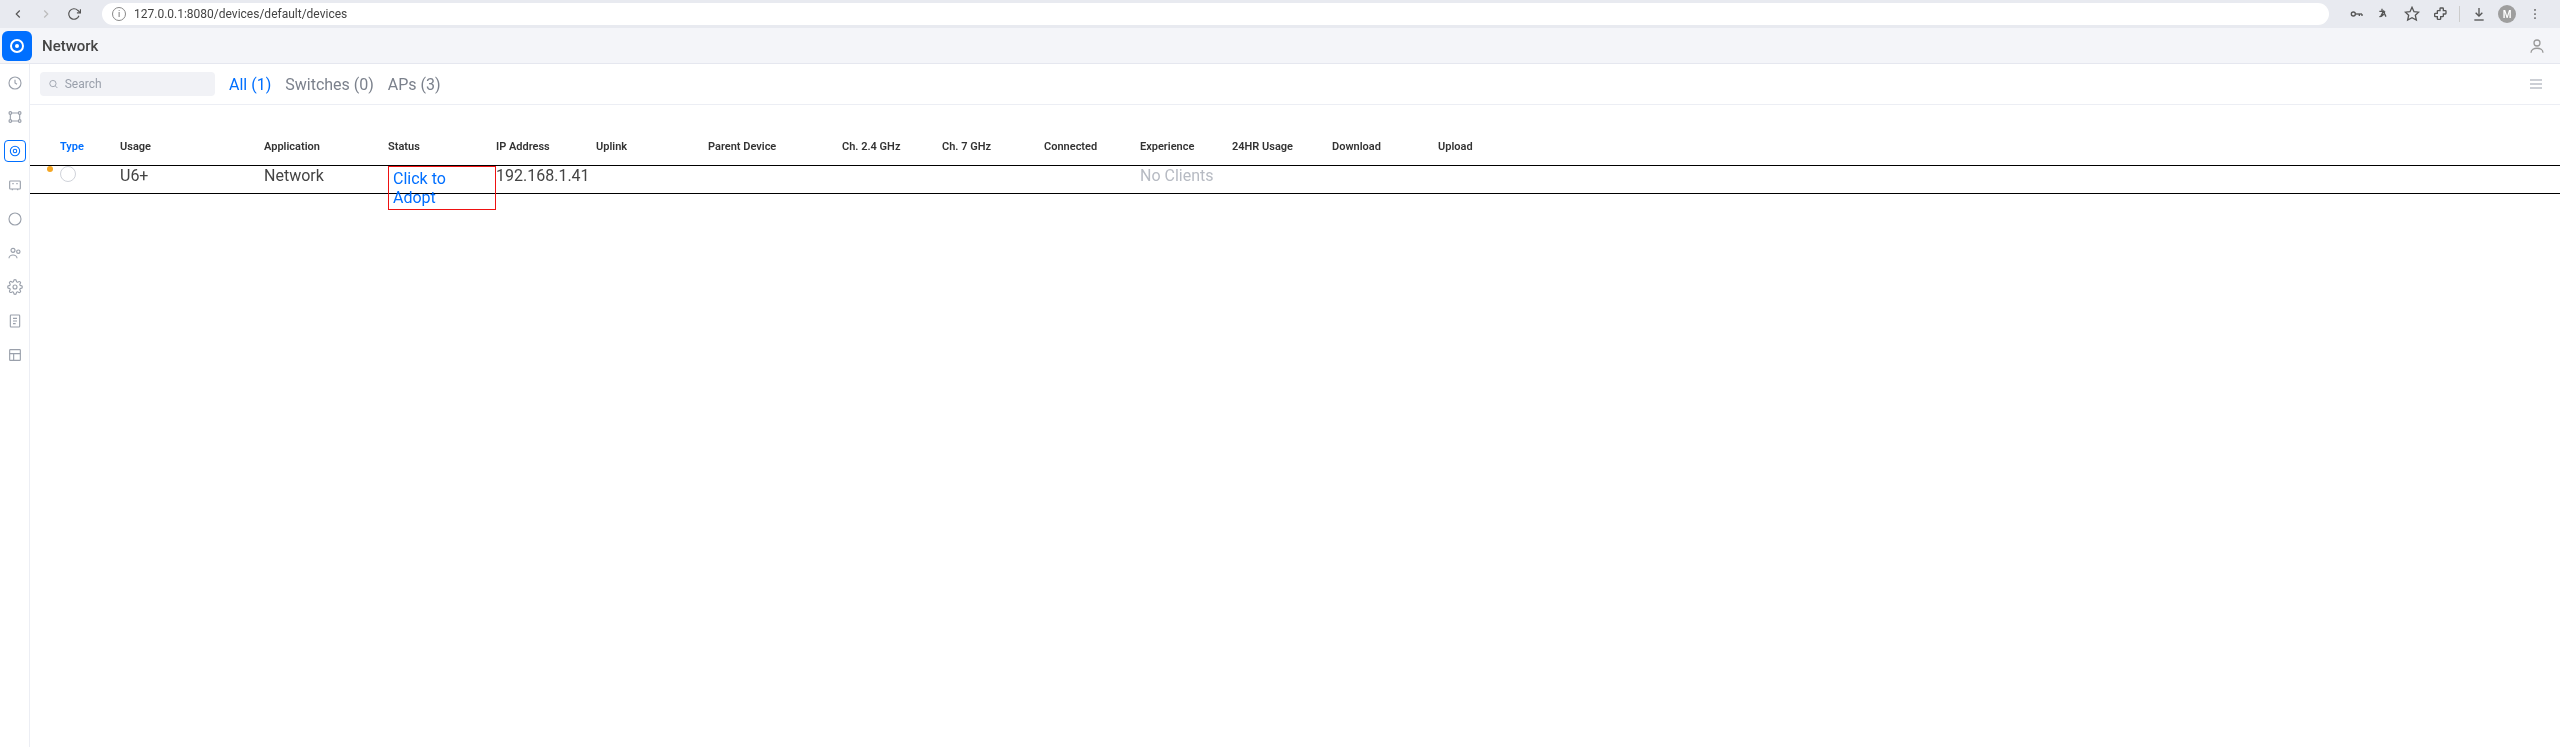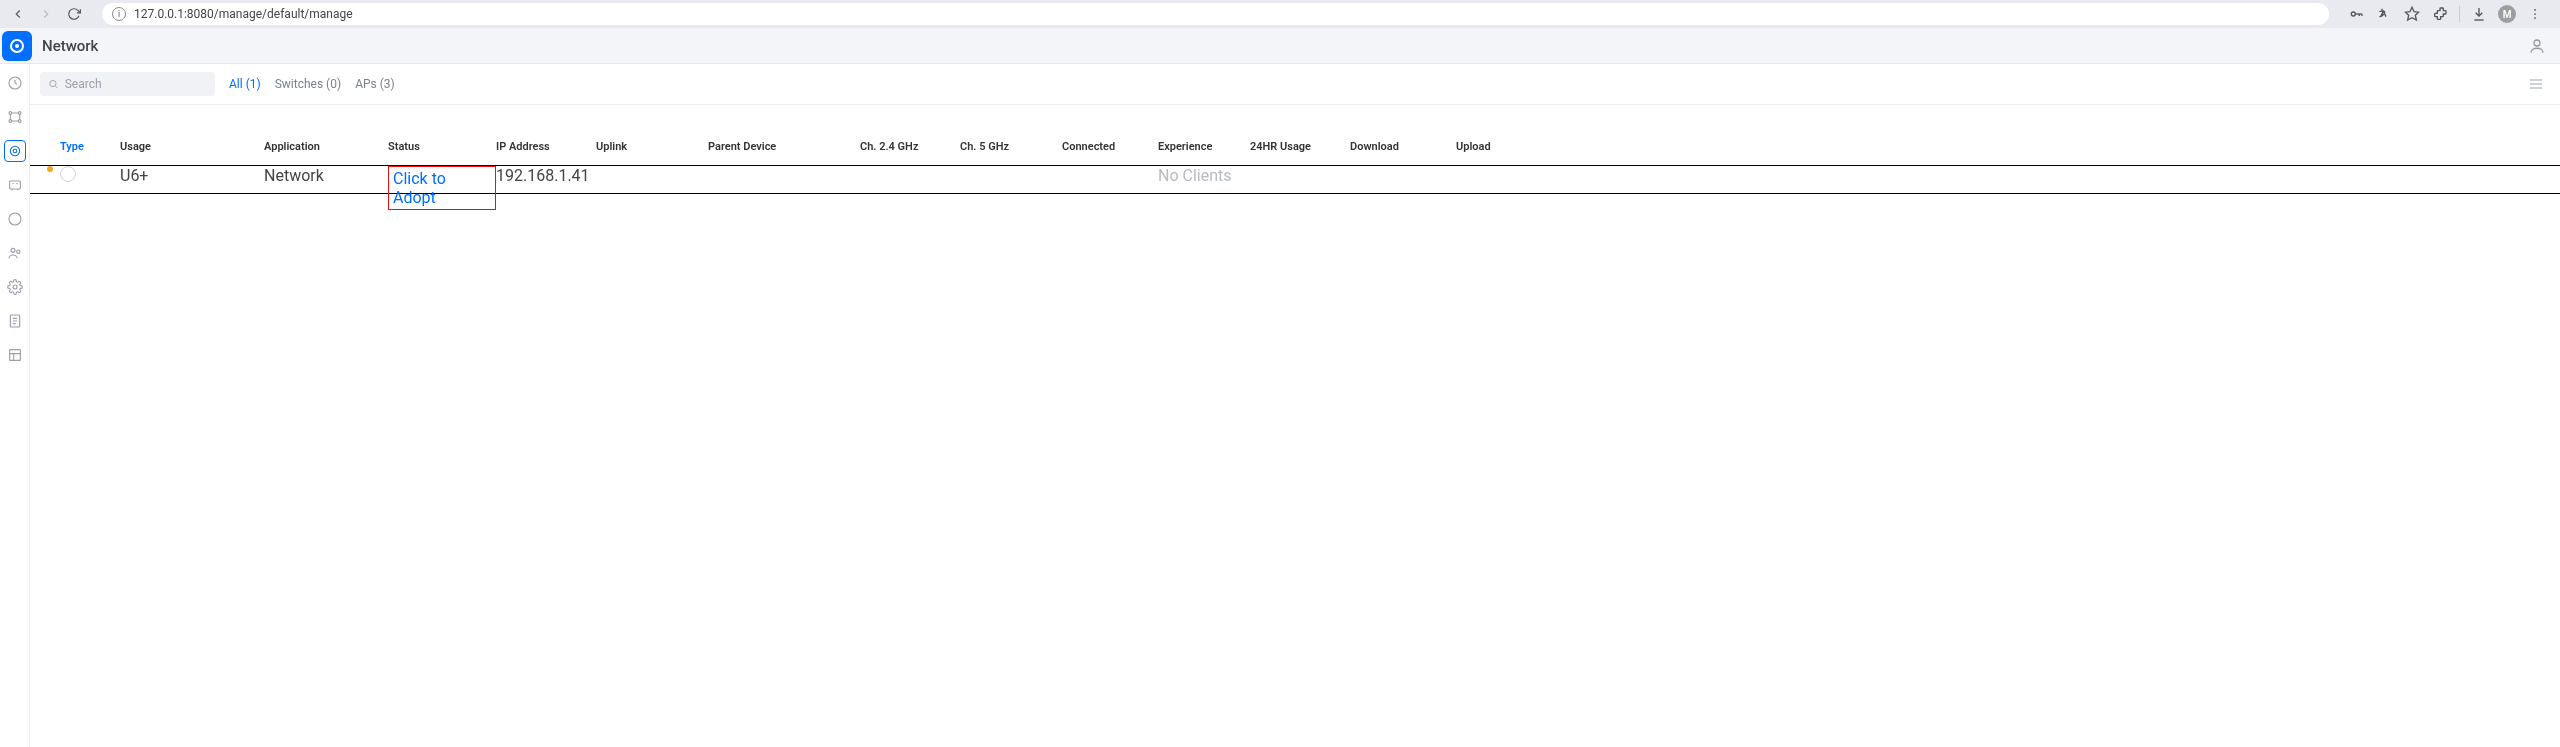--- a/index.html
+++ b/index.html
@@ -75,39 +75,39 @@
     border-bottom: 1px solid #eceef4;
   }
   .search-box {
     width: 175px; height: 24px;
     background: #f1f2f6; border-radius: 4px;
     display:flex; align-items:center; gap:6px;
     padding: 0 8px; color:#9aa0ab;
   }
   .search-box input { border:none; background:transparent; outline:none; font-size:12px; width:100%; color:#333; }
   .search-box input::placeholder { color:#9aa0ab; }
-  .filter-tab { font-size:12px; color:#7b818c; cursor:pointer; }
+  .filter-tab { font-size:16px; color:#7b818c; cursor:pointer; }
   .filter-tab.active { color:#006fff; }
   .filter-right { margin-left:auto; color:#9aa0ab; padding-right:6px; }
 
   
   .table { width:100%; }
   .thead, .trow { display:flex; align-items:flex-start; padding: 0 10px; border-bottom:1px solid #000000; }
   .thead { height: 26px; font-size:11px; font-weight:600; color:#333; }
   .trow { height: 28px; font-size:16px; color:#444; }
   .col-bullet { width: 20px; display:flex; justify-content:center; }
   .bullet { width:6px;height:6px;border-radius:50%;background:#f5a623; }
   .col-type { width: 60px; }
   .col-type.header { color:#006fff; }
   .col-name { width: 144px; }
   .col-app { width: 124px; }
   .col-status { width: 108px; }
   .col-ip { width: 100px; }
   .col-uplink { width: 112px; }
-  .col-parent { width: 152px; }
+  .col-parent { width: 134px; }
   .col-ch24 { width: 100px; }
   .col-ch5 { width: 102px; }
   .col-connected { width: 96px; }
   .col-exp { width: 92px; }
   .col-24hr { width: 100px; }
   .col-download { width: 106px; }
   .col-upload { width: 80px; }
 
   .type-dot { width:16px;height:16px;border:1px solid #d0d3da;border-radius:50%;display:inline-block; }
   .adopt-link { color:#006fff; cursor:pointer; border:1.5px solid #e11; padding:2px 4px; display:inline-block; }
@@ -130,21 +130,21 @@
       </svg>
   </div>
   <div class="nav-btn">
     <svg width="14" height="14" viewBox="0 0 24 24" fill="none" stroke="currentColor" stroke-width="2">
         <path d="M23 4v6h-6"></path>
         <path d="M20.49 15a9 9 0 1 1-2.12-9.36L23 10"></path>
       </svg>
   </div>
   <div class="url-bar">
     <span class="info-icon">i</span>
-    <span>127.0.0.1:8080/manage/default/manage</span>
+    <span>127.0.0.1:8080/devices/default/devices</span>
   </div>
   <div class="chrome-right">
     <div class="icon">
       <svg width="16" height="16" viewBox="0 0 24 24" fill="none" stroke="currentColor" stroke-width="2">
           <circle cx="8" cy="12" r="3"></circle>
           <path d="M11 12h10"></path>
           <path d="M17 12v3"></path>
           <path d="M21 12v3"></path>
         </svg>
     </div>
@@ -280,21 +280,21 @@
       <div class="thead">
         <div class="col-bullet"></div>
         <div class="col-type header">Type</div>
         <div class="col-name">Usage</div>
         <div class="col-app">Application</div>
         <div class="col-status">Status</div>
         <div class="col-ip">IP Address</div>
         <div class="col-uplink">Uplink</div>
         <div class="col-parent">Parent Device</div>
         <div class="col-ch24">Ch. 2.4 GHz</div>
-        <div class="col-ch5">Ch. 5 GHz</div>
+        <div class="col-ch5">Ch. 7 GHz</div>
         <div class="col-connected">Connected</div>
         <div class="col-exp">Experience</div>
         <div class="col-24hr">24HR Usage</div>
         <div class="col-download">Download</div>
         <div class="col-upload">Upload</div>
       </div>
 
       <div class="trow">
         <div class="col-bullet">
             <span class="bullet"></span>

